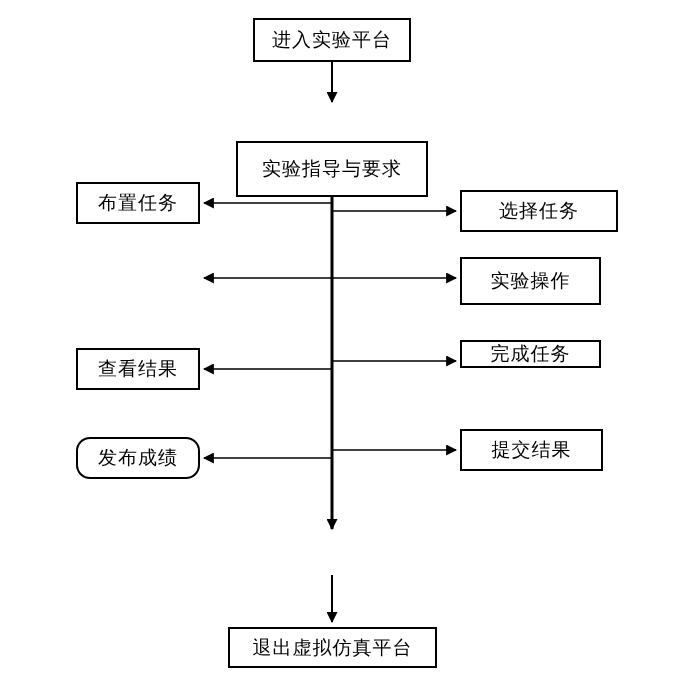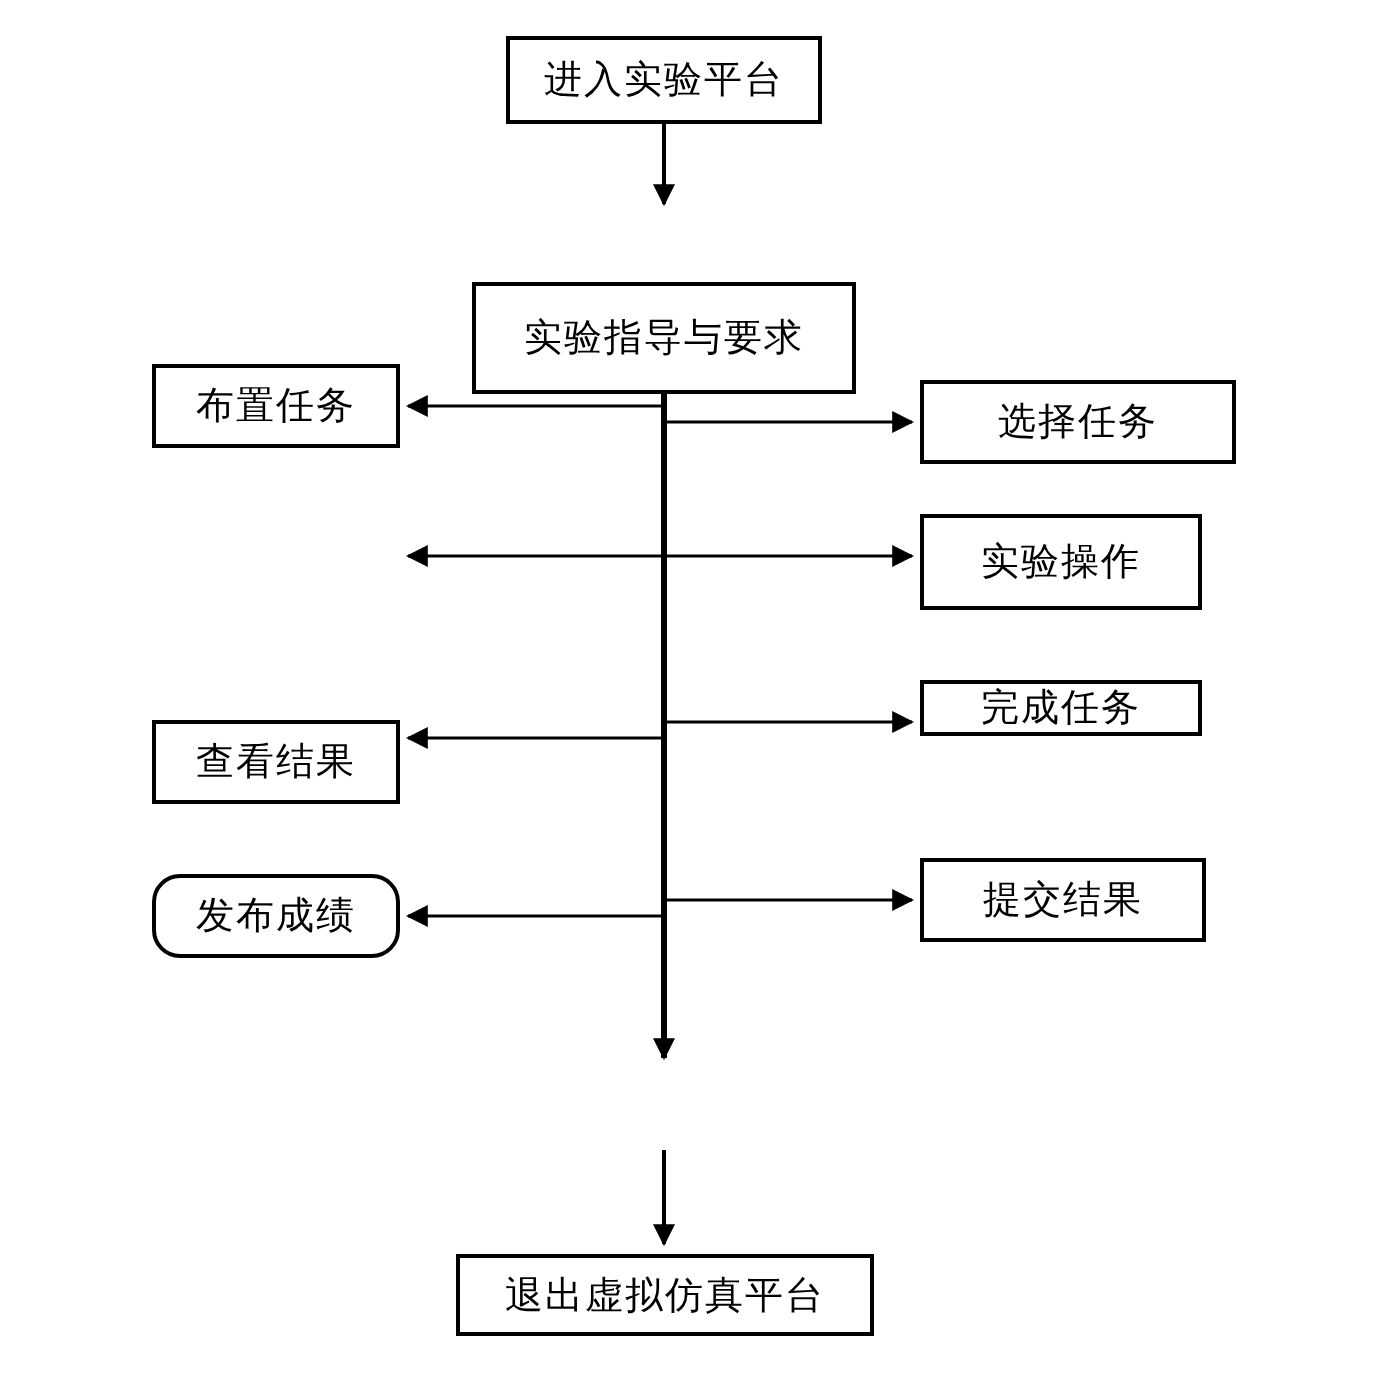--- a/index.html
+++ b/index.html
@@ -31,21 +31,21 @@
     letter-spacing: 1px;
     white-space: nowrap;
     color: #000000;
   }
   
   #n-enter  { left: 253px; top: 18px;  width: 158px; height: 44px; }
   #n-guide  { left: 236px; top: 107px; width: 192px; height: 56px; margin-top: 34px; }
   
   #n-assign  { left: 76px; top: 182px; width: 124px; height: 42px; }
   #n-qa      { left: 76px; top: 257px; width: 124px; height: 42px; }
-  #n-view    { left: 76px; top: 348px; width: 124px; height: 42px; margin-top: 12px; }
+  #n-view    { left: 76px; top: 348px; width: 124px; height: 42px; }
   #n-publish { left: 76px; top: 437px; width: 124px; height: 42px; border-radius: 14px; }
   
   #n-select   { left: 460px; top: 190px; width: 158px; height: 42px; }
   #n-operate  { left: 460px; top: 257px; width: 141px; height: 48px; }
   #n-complete { left: 460px; top: 340px; width: 141px; height: 28px; }
   #n-submit   { left: 460px; top: 429px; width: 143px; height: 42px; }
   
   #n-end  { left: 238px; top: 534px; width: 192px; height: 41px; }
   #n-exit { left: 228px; top: 627px; width: 209px; height: 41px; }
 </style>

